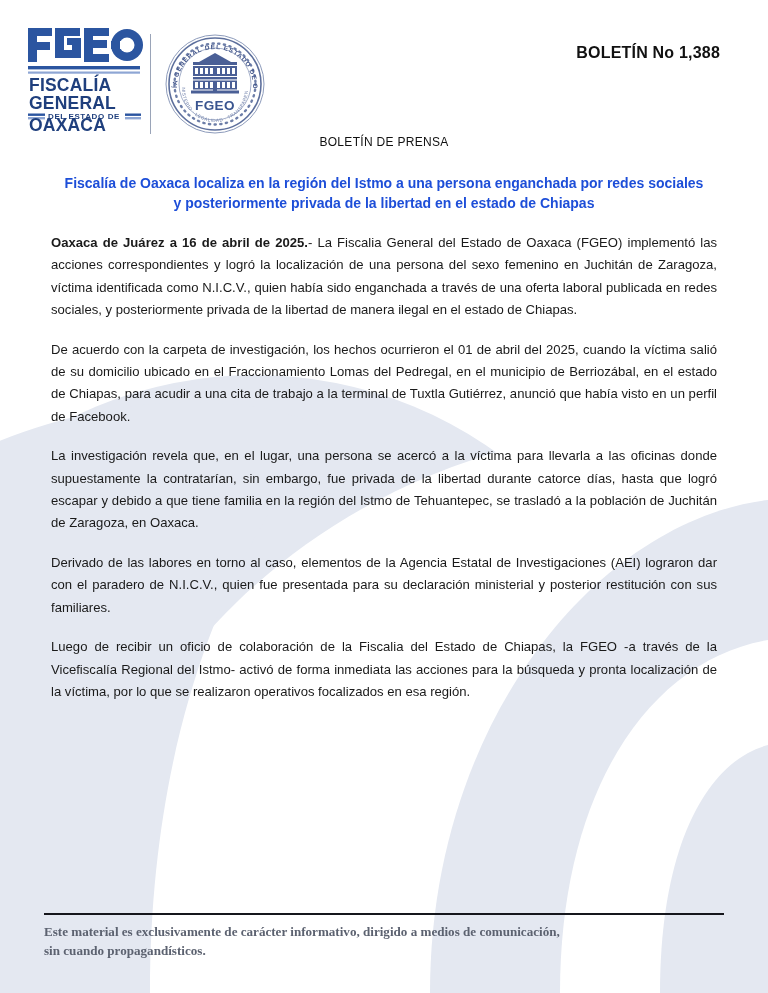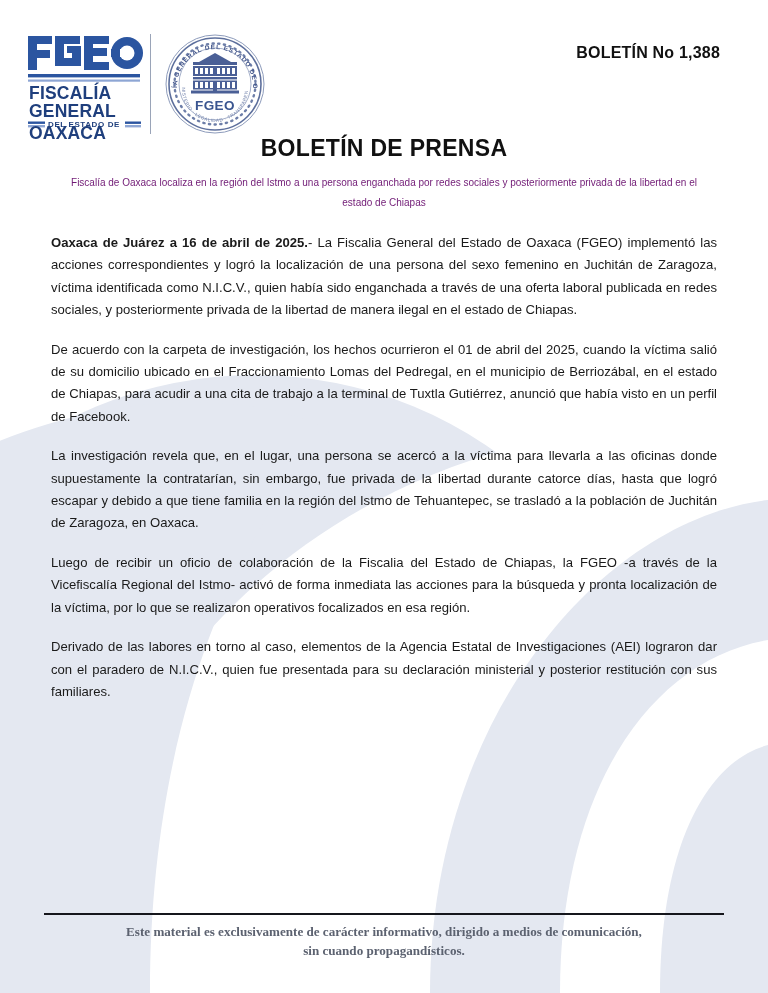--- a/index.html
+++ b/index.html
@@ -20,45 +20,45 @@
   }
 
   
   .content{position:relative;z-index:2;width:768px;height:993px;}
 
   
   .header{
     position:absolute;left:0;top:0;width:768px;height:150px;
   }
   .logo-block{
-    position:absolute;left:26px;top:32px;width:118px;height:108px;text-align:center;
+    position:absolute;left:26px;top:24px;width:118px;height:108px;text-align:center;
   }
   .logo-svg{display:block;}
   .header-divider{
     position:absolute;left:150px;top:34px;width:1px;height:100px;
     background:#9aa4b8;
   }
   .seal{
     position:absolute;left:163px;top:31px;width:104px;height:106px;
   }
   .bulletin-no{
     position:absolute;right:48px;top:44px;
     font-size:16px;font-weight:bold;color:#111;
     letter-spacing:.2px;white-space:nowrap;
   }
 
   
   .doc-title{
     position:absolute;left:0;top:135px;width:768px;
-    text-align:center;font-size:23px;font-weight:bold;color:#111;
+    text-align:center;font-size:12px;font-weight:normal;color:#111;
     letter-spacing:.3px;
   }
   .doc-subtitle{
     position:absolute;left:64px;top:173px;width:640px;
-    text-align:center;font-size:10px;font-weight:normal;color:#701a75;
+    text-align:center;font-size:14px;font-weight:bold;color:#1d4ed8;
     line-height:20px;
   }
 
   
   .body-wrap{
     position:absolute;left:51px;top:232px;width:666px;
   }
   .para{
     font-size:13.1px;line-height:22.4px;color:#1a1a1a;
     text-align:justify;text-justify:inter-word;
@@ -72,21 +72,21 @@
     position:absolute;left:44px;top:913px;width:680px;
   }
   .footer-rule{
     width:680px;height:0;border-top:2px solid #15161c;
     margin:0 0 7px 0;
   }
   .footer-text{
     font-family:"Liberation Serif",serif;
     font-weight:bold;
     font-size:13.1px;line-height:19px;
-    color:#5c6270;text-align:center;
+    color:#5c6270;
   }
 </style>
 </head>
 <body>
 
 <div class="page">
 
   <svg class="watermark" viewBox="0 0 768 993" preserveAspectRatio="none" aria-hidden="true">
     <defs>
       <clipPath id="pageclip">
@@ -220,22 +220,22 @@
     <div class="doc-title">BOLETÍN DE PRENSA</div>
 
     <div class="doc-subtitle">Fiscalía de Oaxaca localiza en la región del Istmo a una persona enganchada por redes sociales y posteriormente privada de la libertad en el estado de Chiapas</div>
 
     <div class="body-wrap">
       <p class="para lead">
         <b>Oaxaca de Juárez a 16 de abril de 2025.</b><span>- La Fiscalia General del Estado de Oaxaca (FGEO) implementó las acciones correspondientes y logró la localización de una persona del sexo femenino en Juchitán de Zaragoza, víctima identificada como N.I.C.V., quien había sido enganchada a través de una oferta laboral publicada en redes sociales, y posteriormente privada de la libertad de manera ilegal en el estado de Chiapas.</span>
       </p>
       <p class="para">De acuerdo con la carpeta de investigación, los hechos ocurrieron el 01 de abril del 2025, cuando la víctima salió de su domicilio ubicado en el Fraccionamiento Lomas del Pedregal, en el municipio de Berriozábal, en el estado de Chiapas, para acudir a una cita de trabajo a la terminal de Tuxtla Gutiérrez, anunció que había visto en un perfil de Facebook.</p>
       <p class="para">La investigación revela que, en el lugar, una persona se acercó a la víctima para llevarla a las oficinas donde supuestamente la contratarían, sin embargo, fue privada de la libertad durante catorce días, hasta que logró escapar y debido a que tiene familia en la región del Istmo de Tehuantepec, se trasladó a la población de Juchitán de Zaragoza, en Oaxaca.</p>
+      <p class="para">Derivado de las labores en torno al caso, elementos de la Agencia Estatal de Investigaciones (AEI) lograron dar con el paradero de N.I.C.V., quien fue presentada para su declaración ministerial y posterior restitución con sus familiares.</p>
       <p class="para">Luego de recibir un oficio de colaboración de la Fiscalia del Estado de Chiapas, la FGEO -a través de la Vicefiscalía Regional del Istmo- activó de forma inmediata las acciones para la búsqueda y pronta localización de la víctima, por lo que se realizaron operativos focalizados en esa región.</p>
-      <p class="para">Derivado de las labores en torno al caso, elementos de la Agencia Estatal de Investigaciones (AEI) lograron dar con el paradero de N.I.C.V., quien fue presentada para su declaración ministerial y posterior restitución con sus familiares.</p>
     </div>
 
     <div class="footer">
       <div class="footer-rule"></div>
       <div class="footer-text">
         <div>Este material es exclusivamente de carácter informativo, dirigido a medios de comunicación,</div>
         <div>sin cuando propagandísticos.</div>
       </div>
     </div>
 

